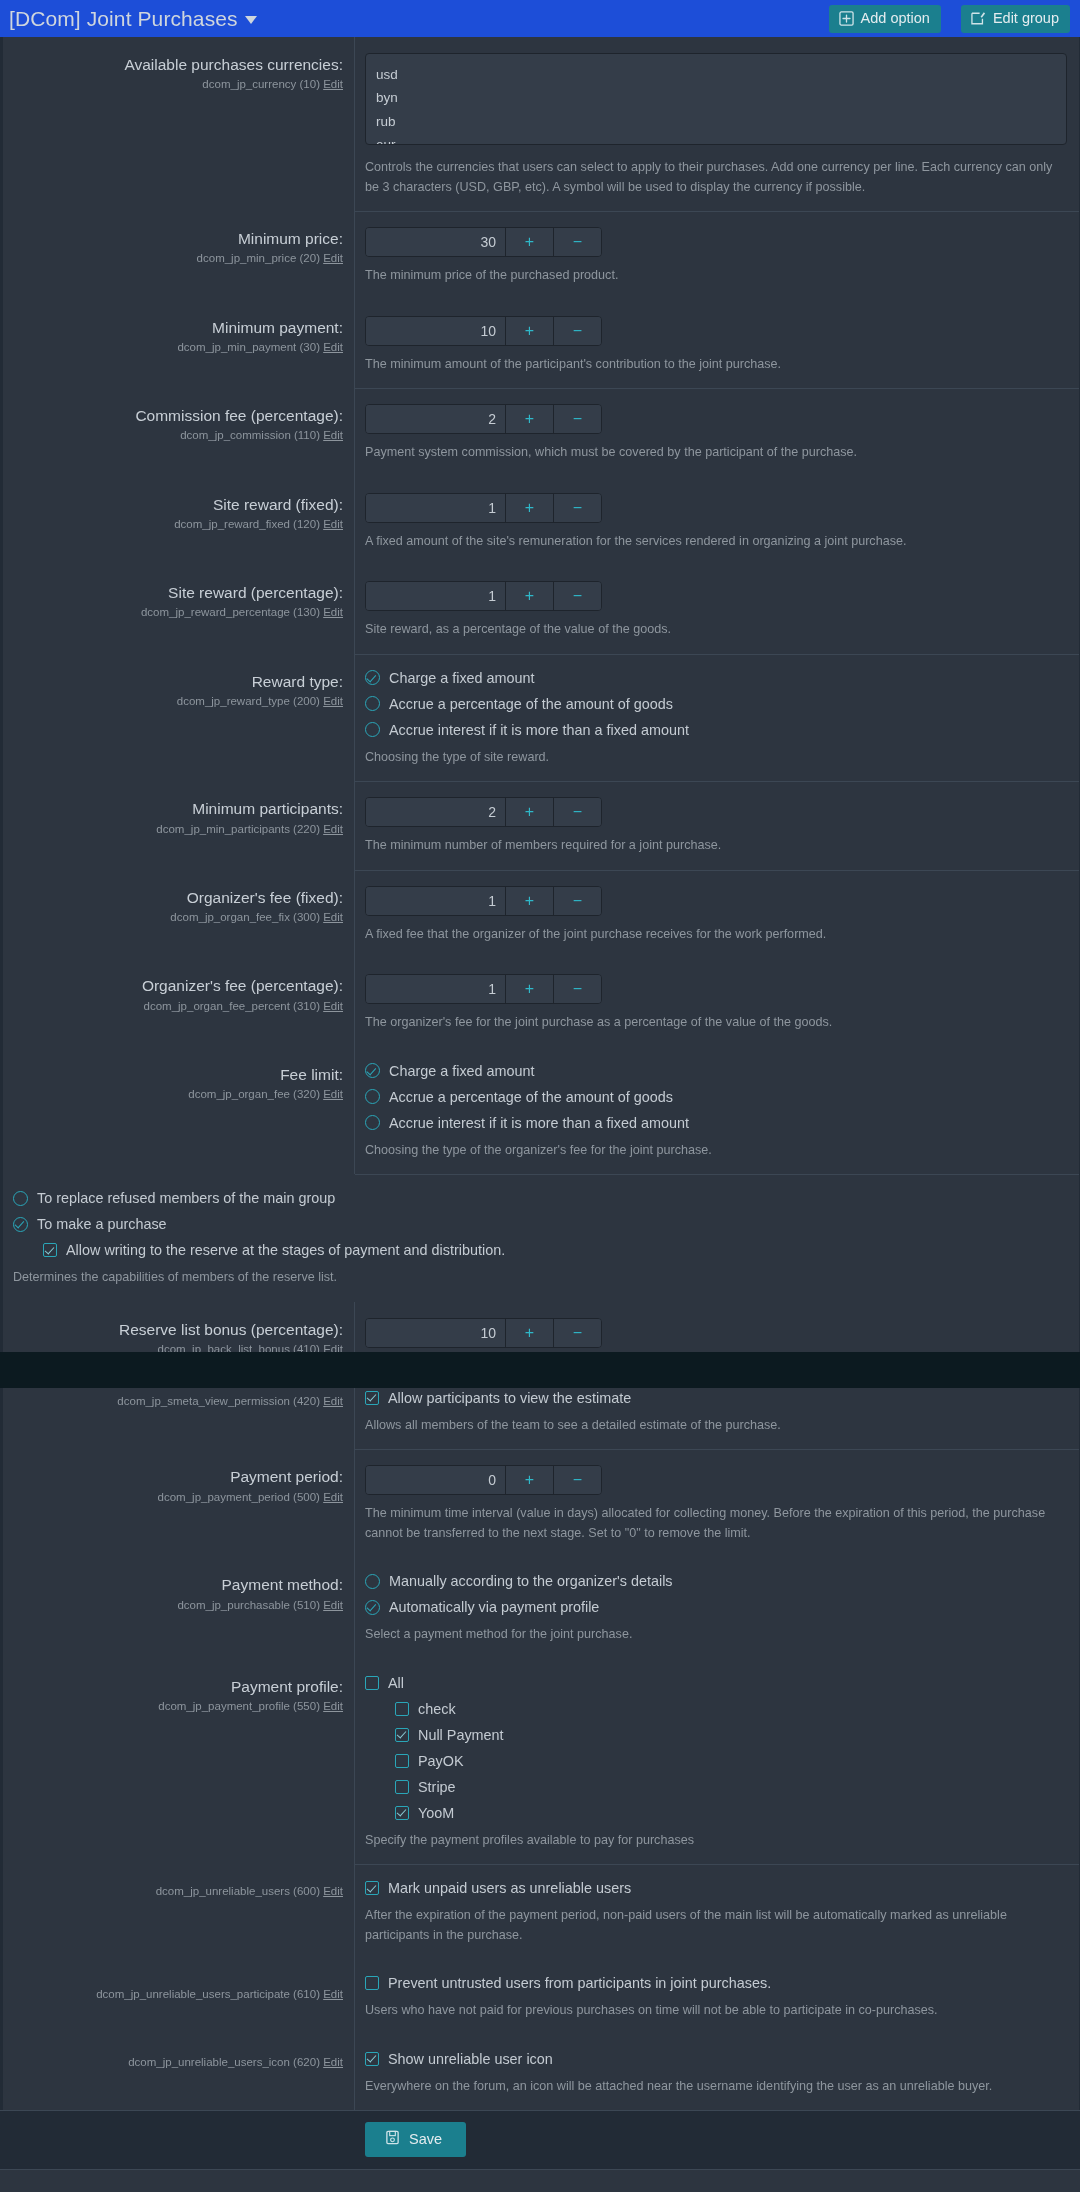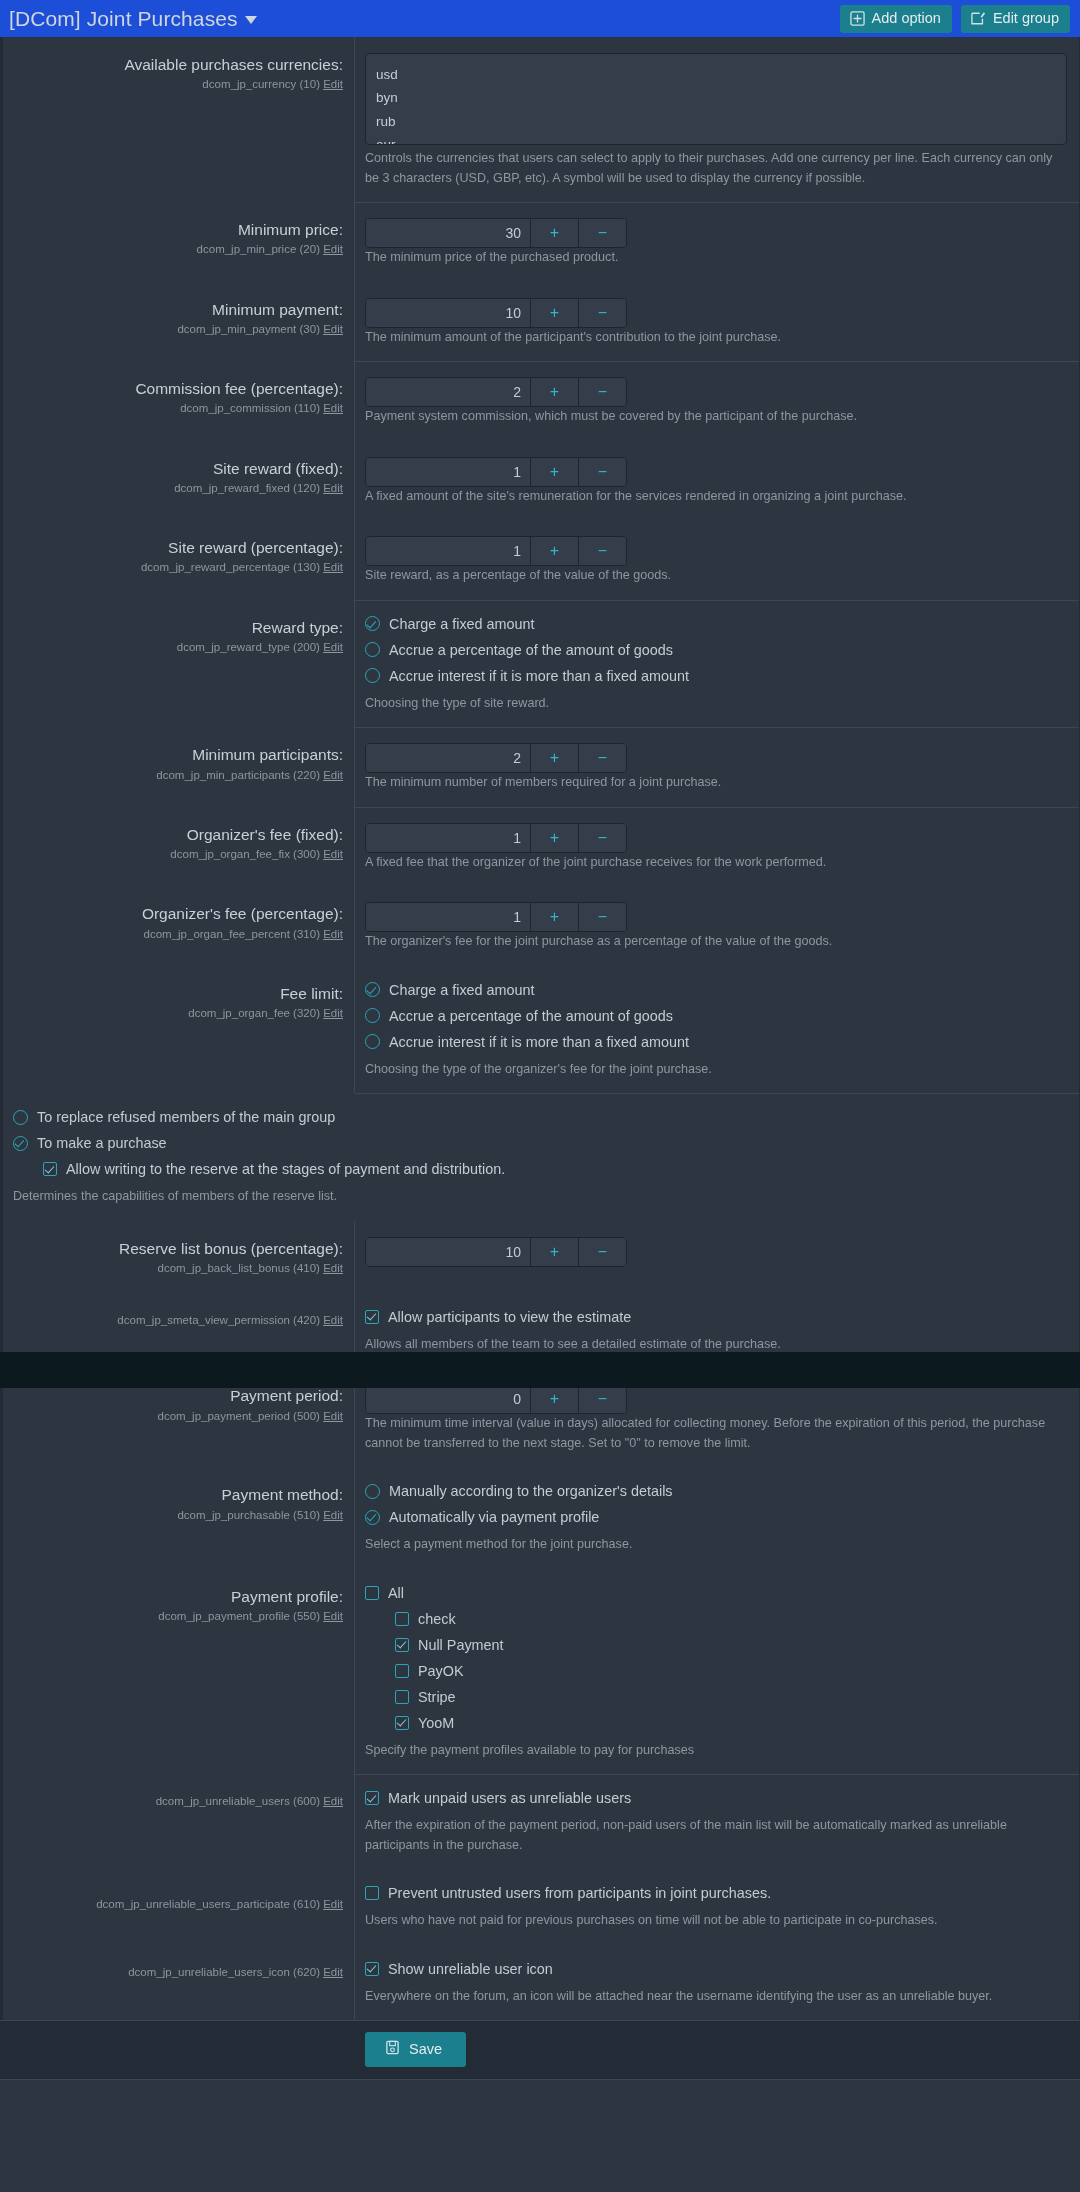--- a/index.html
+++ b/index.html
@@ -35,21 +35,21 @@
     padding-left: 3px;
   }
   .caret {
     display: inline-block;
     width: 0; height: 0;
     border-left: 6px solid transparent;
     border-right: 6px solid transparent;
     border-top: 8px solid #cfd6dd;
     margin-top: 3px;
   }
-  .hdr-actions { display: flex; gap: 9px; align-items: center; padding-right: 2px;}
+  .hdr-actions { display: flex; gap: 20px; align-items: center; padding-right: 2px;}
   .btn-teal {
     background: #1b7f8e;
     color: #e4ecef;
     border: none;
     border-radius: 3px;
     font-size: 14.5px;
     font-family: "Liberation Sans", sans-serif;
     padding: 6px 11px 7px 10px;
     display: flex;
     align-items: center;
@@ -102,20 +102,21 @@
   }
   .ctl-col {
     flex: 1 1 auto;
     padding: 16px 12px 14px 10px;
     min-width: 0;
   }
   .desc {
     font-size: 12.6px;
     color: #8e969e;
     line-height: 1.55;
+    margin-top: 9px;
     max-width: 700px;
   }
 
   
   .textarea {
     background: #343d49;
     border: 1px solid #1e242c;
     border-radius: 4px;
     padding: 9px 10px;
     font-size: 13.5px;
@@ -128,21 +129,21 @@
     font-family: "Liberation Sans", sans-serif;
     overflow: hidden;
   }
 
   
   .stepper {
     display: flex;
     border: 1px solid #1e242c;
     border-radius: 4px;
     overflow: hidden;
-    width: 262px;
+    width: 237px;
     height: 30px;
     background: #343d49;
   }
   .stepper input {
     flex: 1 1 auto;
     background: #343d49;
     border: none;
     color: #c5ccd3;
     text-align: right;
     font-size: 14px;

